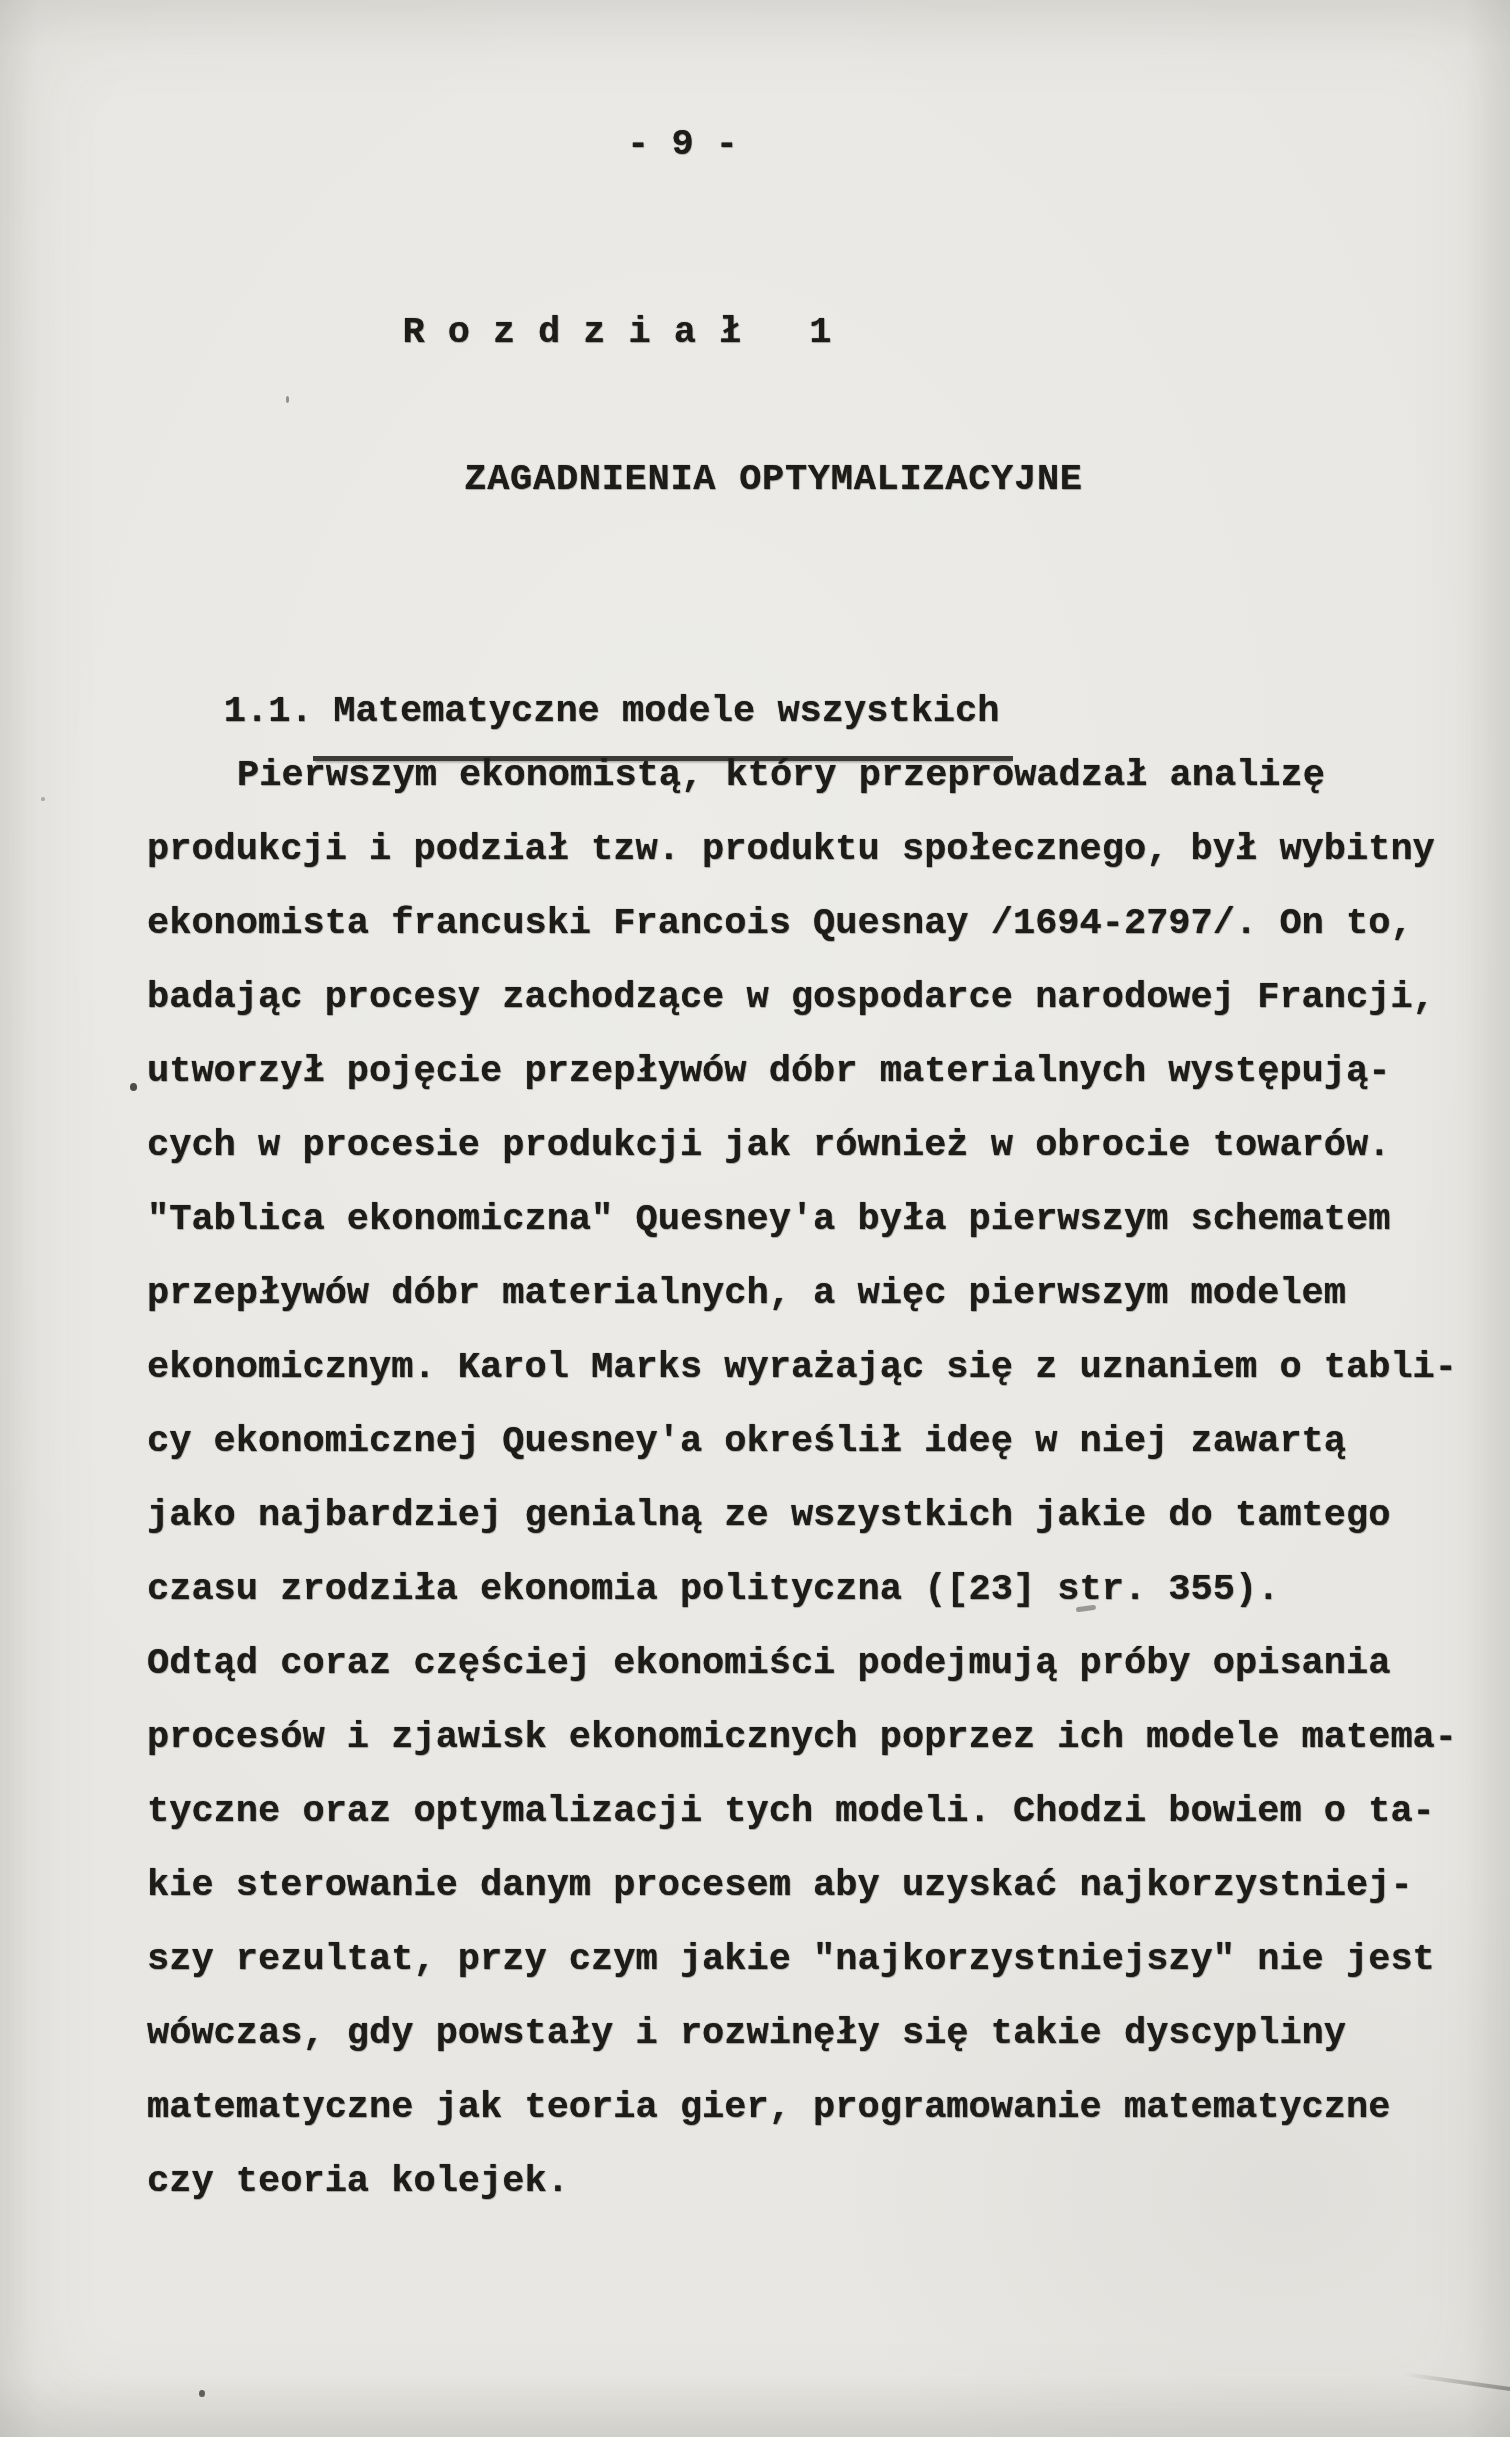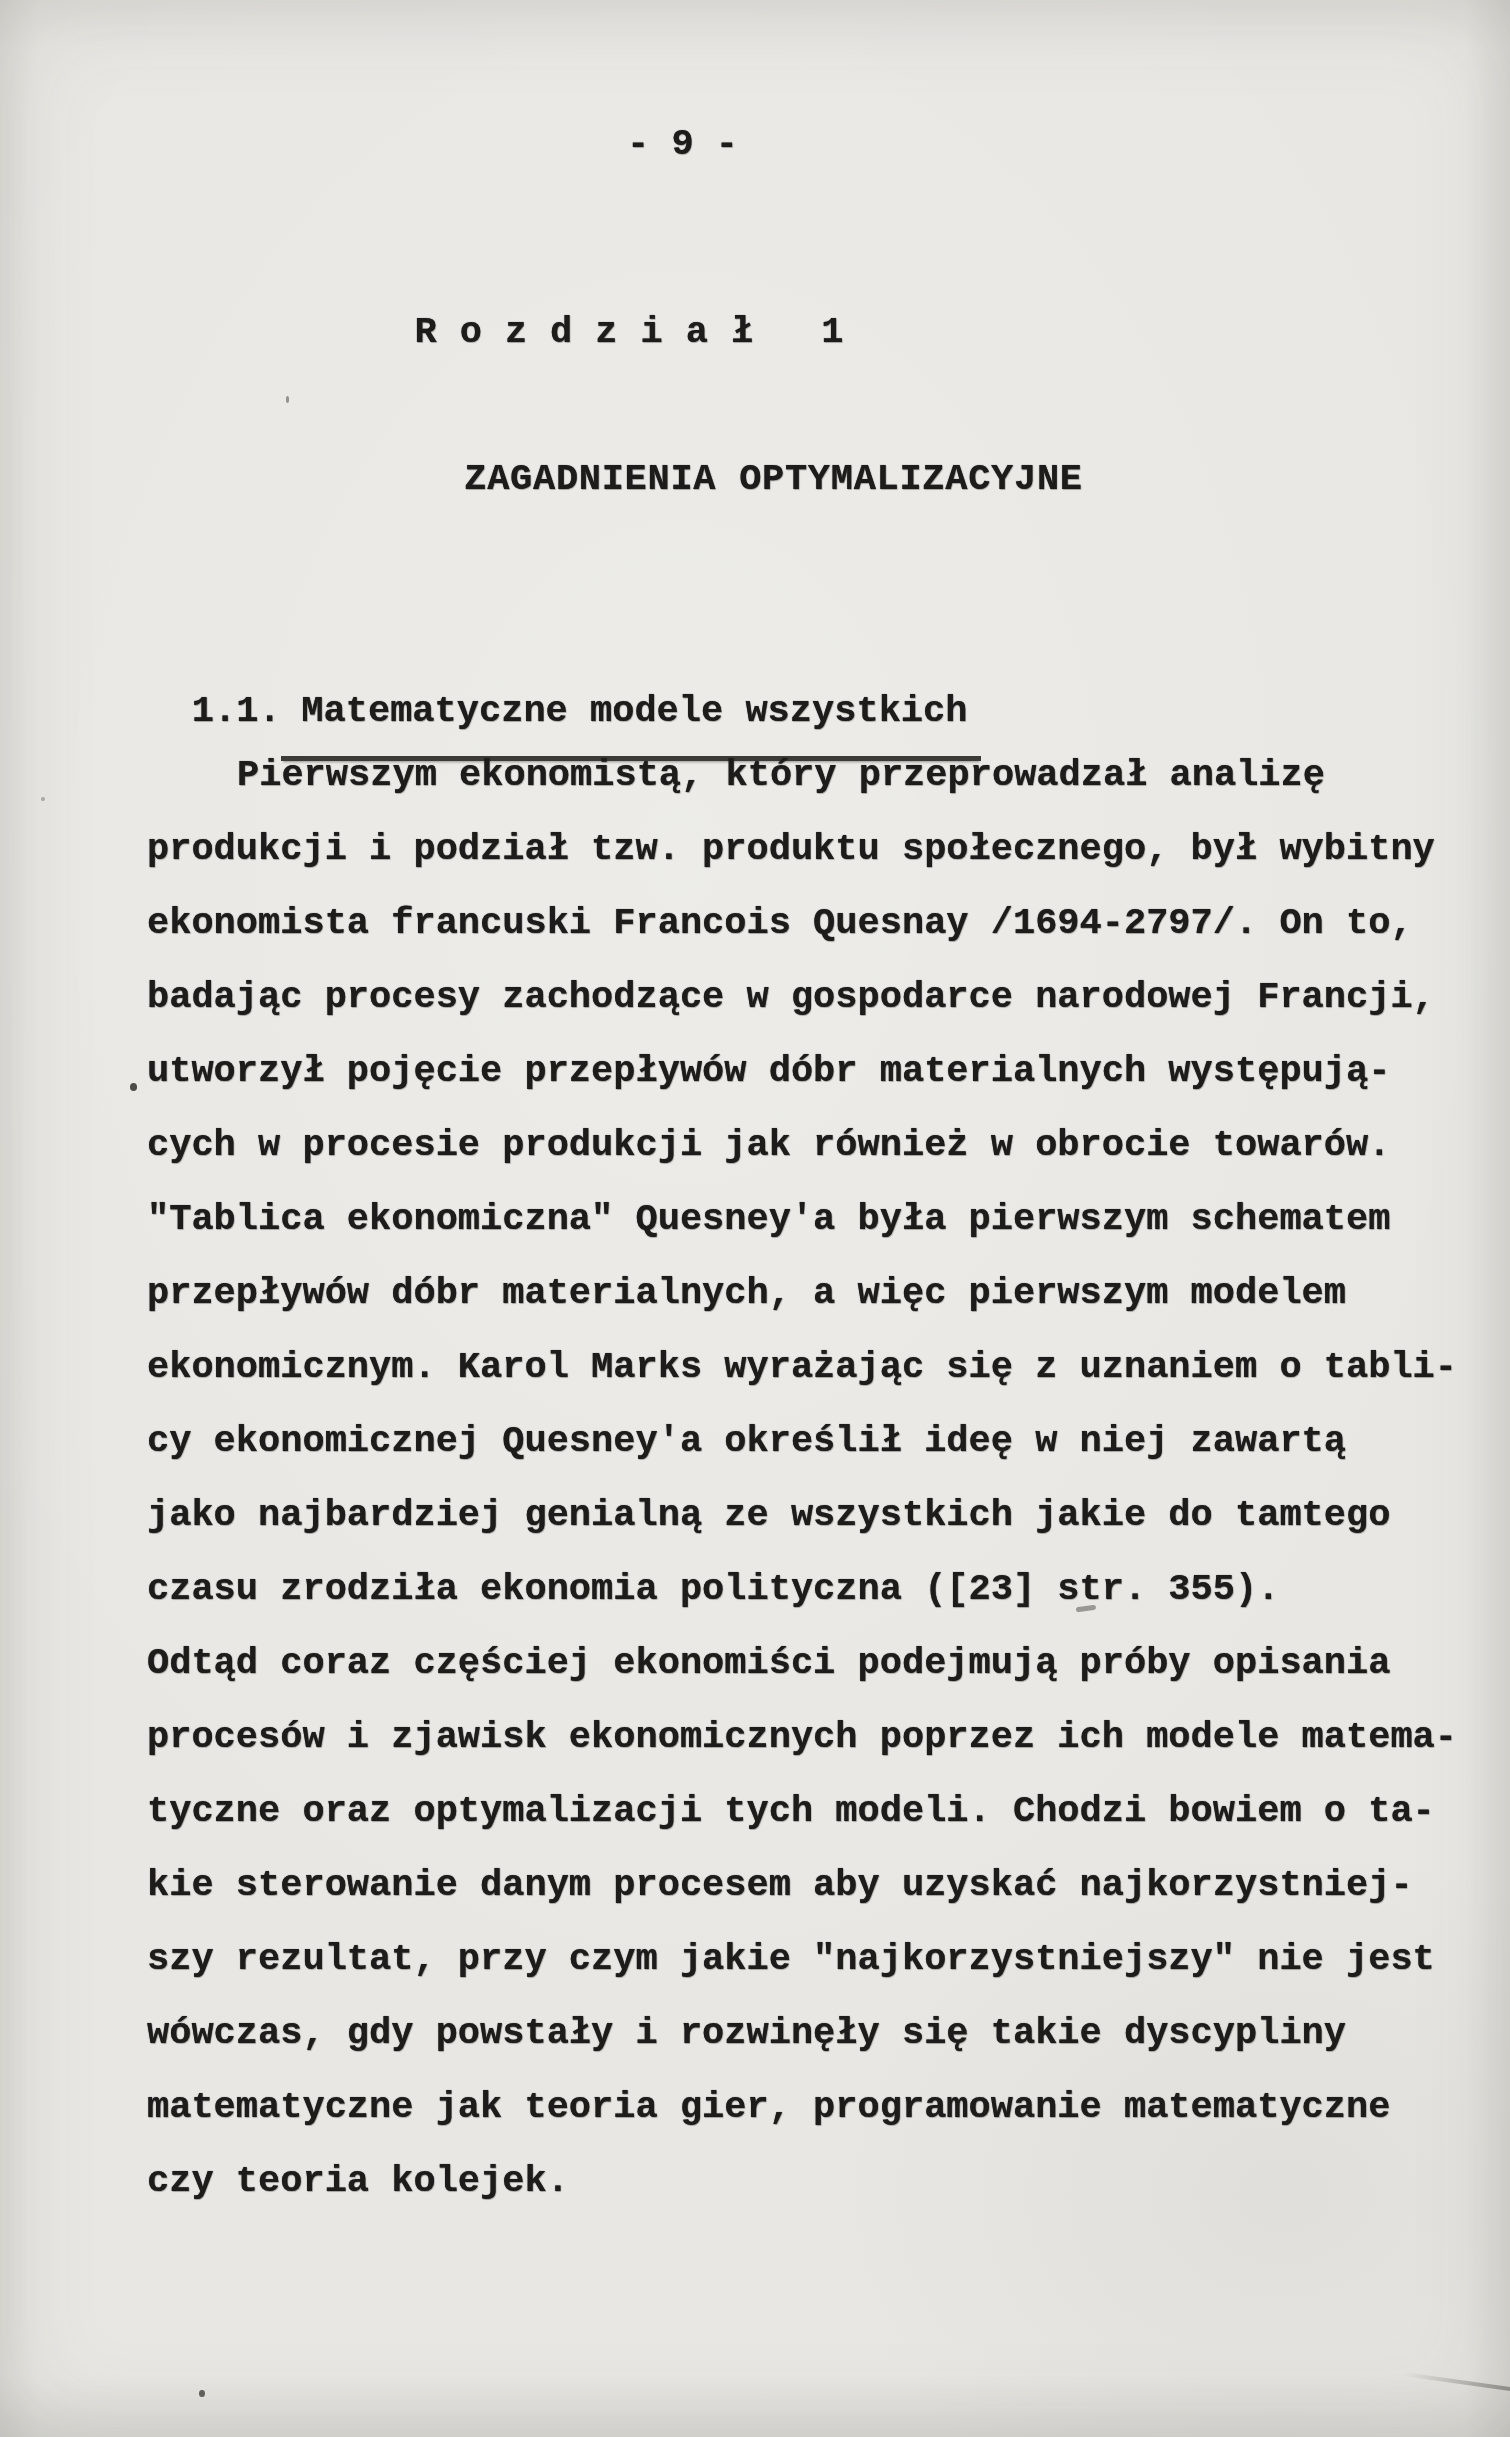--- a/index.html
+++ b/index.html
@@ -32,38 +32,39 @@
     white-space: pre;
     font-size: 37px;
     line-height: 76px;
   }
   .page-number {
     top: 106px;
     left: 627px;
   }
   .chapter {
     top: 294px;
-    left: 16px;
+    left: 4px;
     width: 1249px;
     text-align: center;
     letter-spacing: 23px;
   }
   .doc-title {
     top: 441px;
     left: 18.5px;
     width: 1510px;
     text-align: center;
     letter-spacing: 0.7px;
   }
   .section-heading {
     top: 597px;
     left: 103px;
   }
   .sec-num {
     display: inline-block;
+    margin-left: 32px;
   }
   .sec-title {
     display: inline-block;
     padding: 0 13.3px 6.6px 20.7px;
     border-bottom: 5.2px solid rgba(30,28,23,0.85);
     box-shadow: 0 3.7px 2.2px -1.5px rgba(30,28,23,0.38);
   }
   .body-text {
     position: absolute;
     top: 738px;

